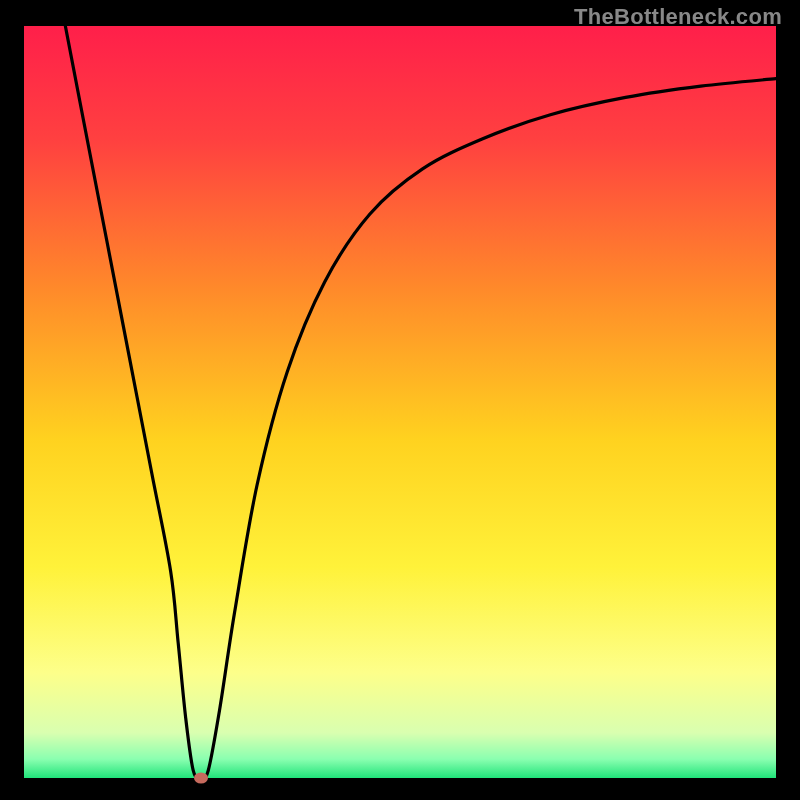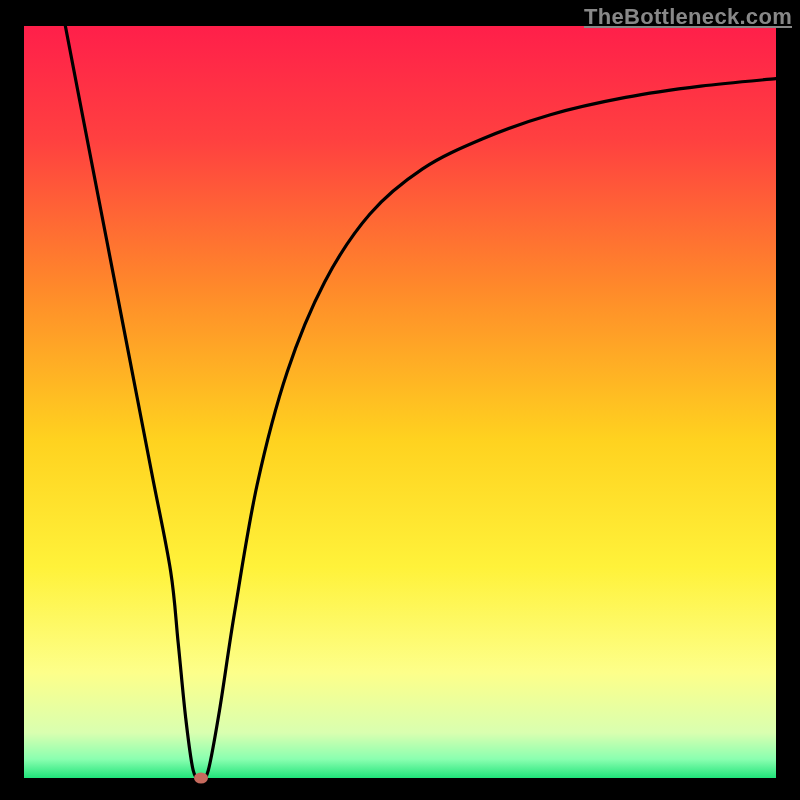--- a/index.html
+++ b/index.html
@@ -13,27 +13,26 @@
   }
   .frame {
     position: relative;
     width: 800px;
     height: 800px;
     background: #000;
   }
   .watermark {
     position: absolute;
     top: 4px;
-    right: 8px;
+    right: 18px;
     color: #888;
     font-size: 22px;
     font-weight: 600;
     letter-spacing: 0.3px;
     z-index: 20;
-    text-decoration: underline;
   }
   .plot-wrap {
     position: absolute;
     left: 24px;
     top: 26px;
     width: 752px;
     height: 752px;
     background: #000;
   }
   svg.plot {

